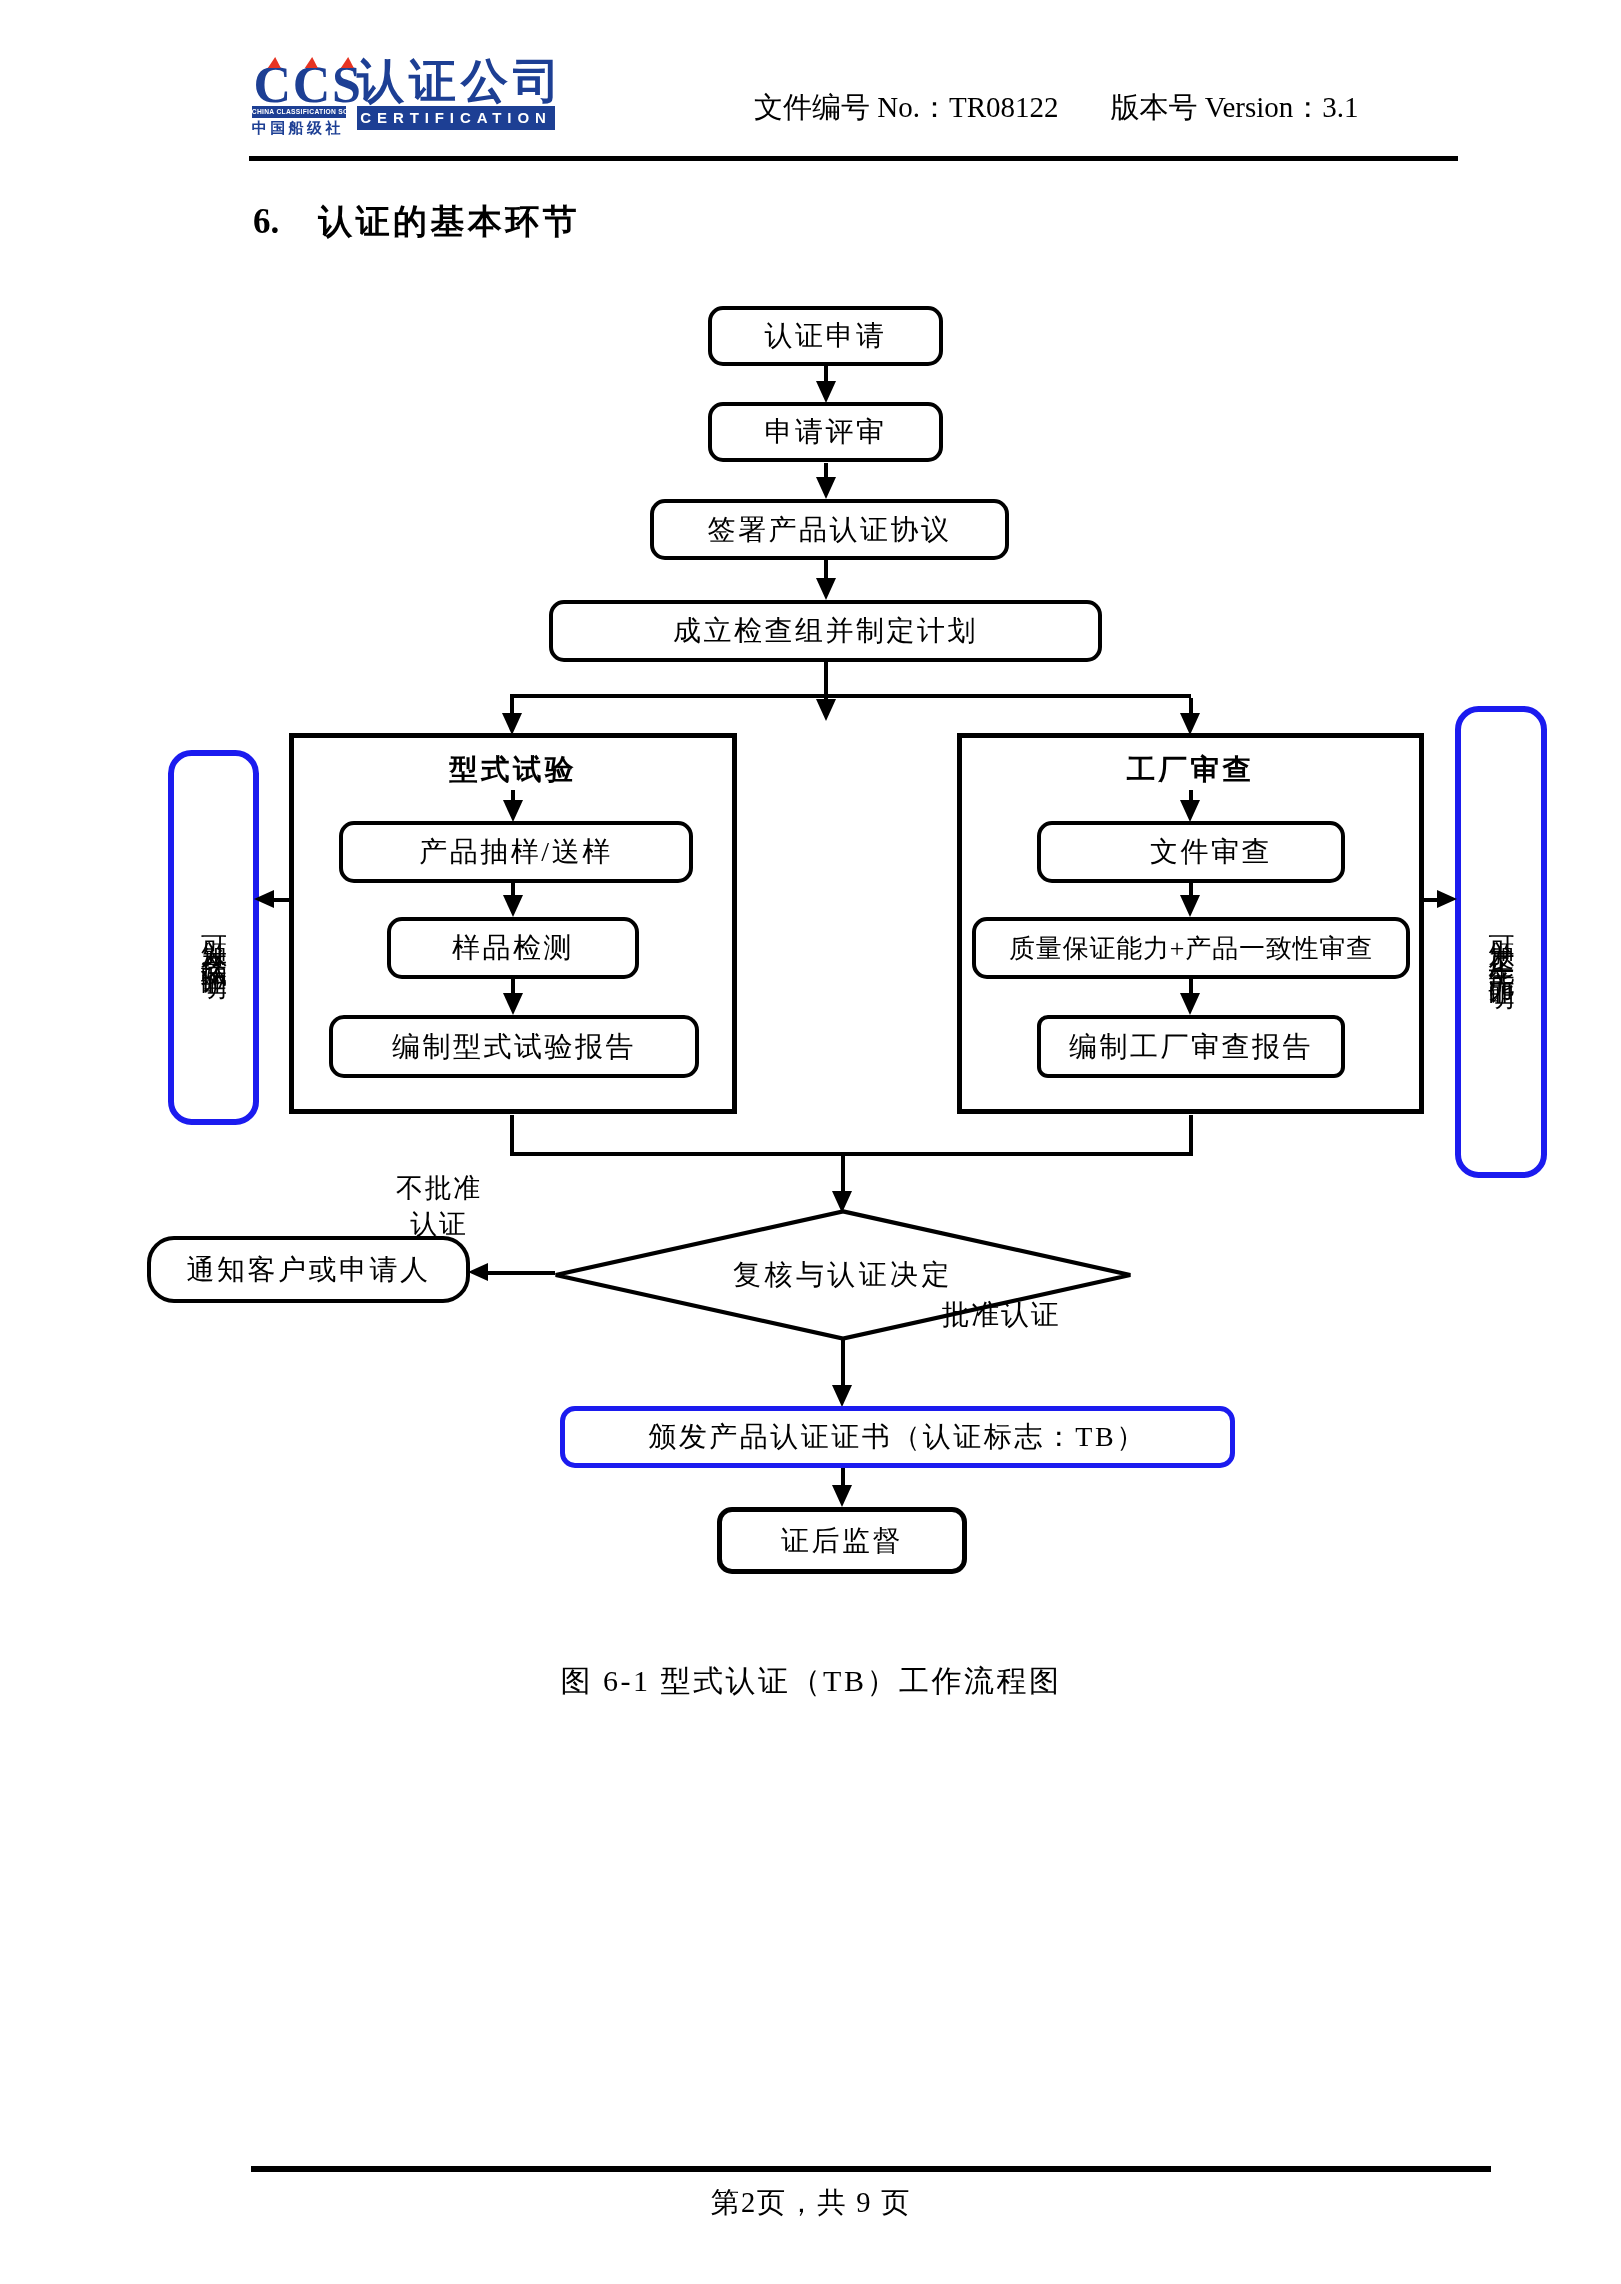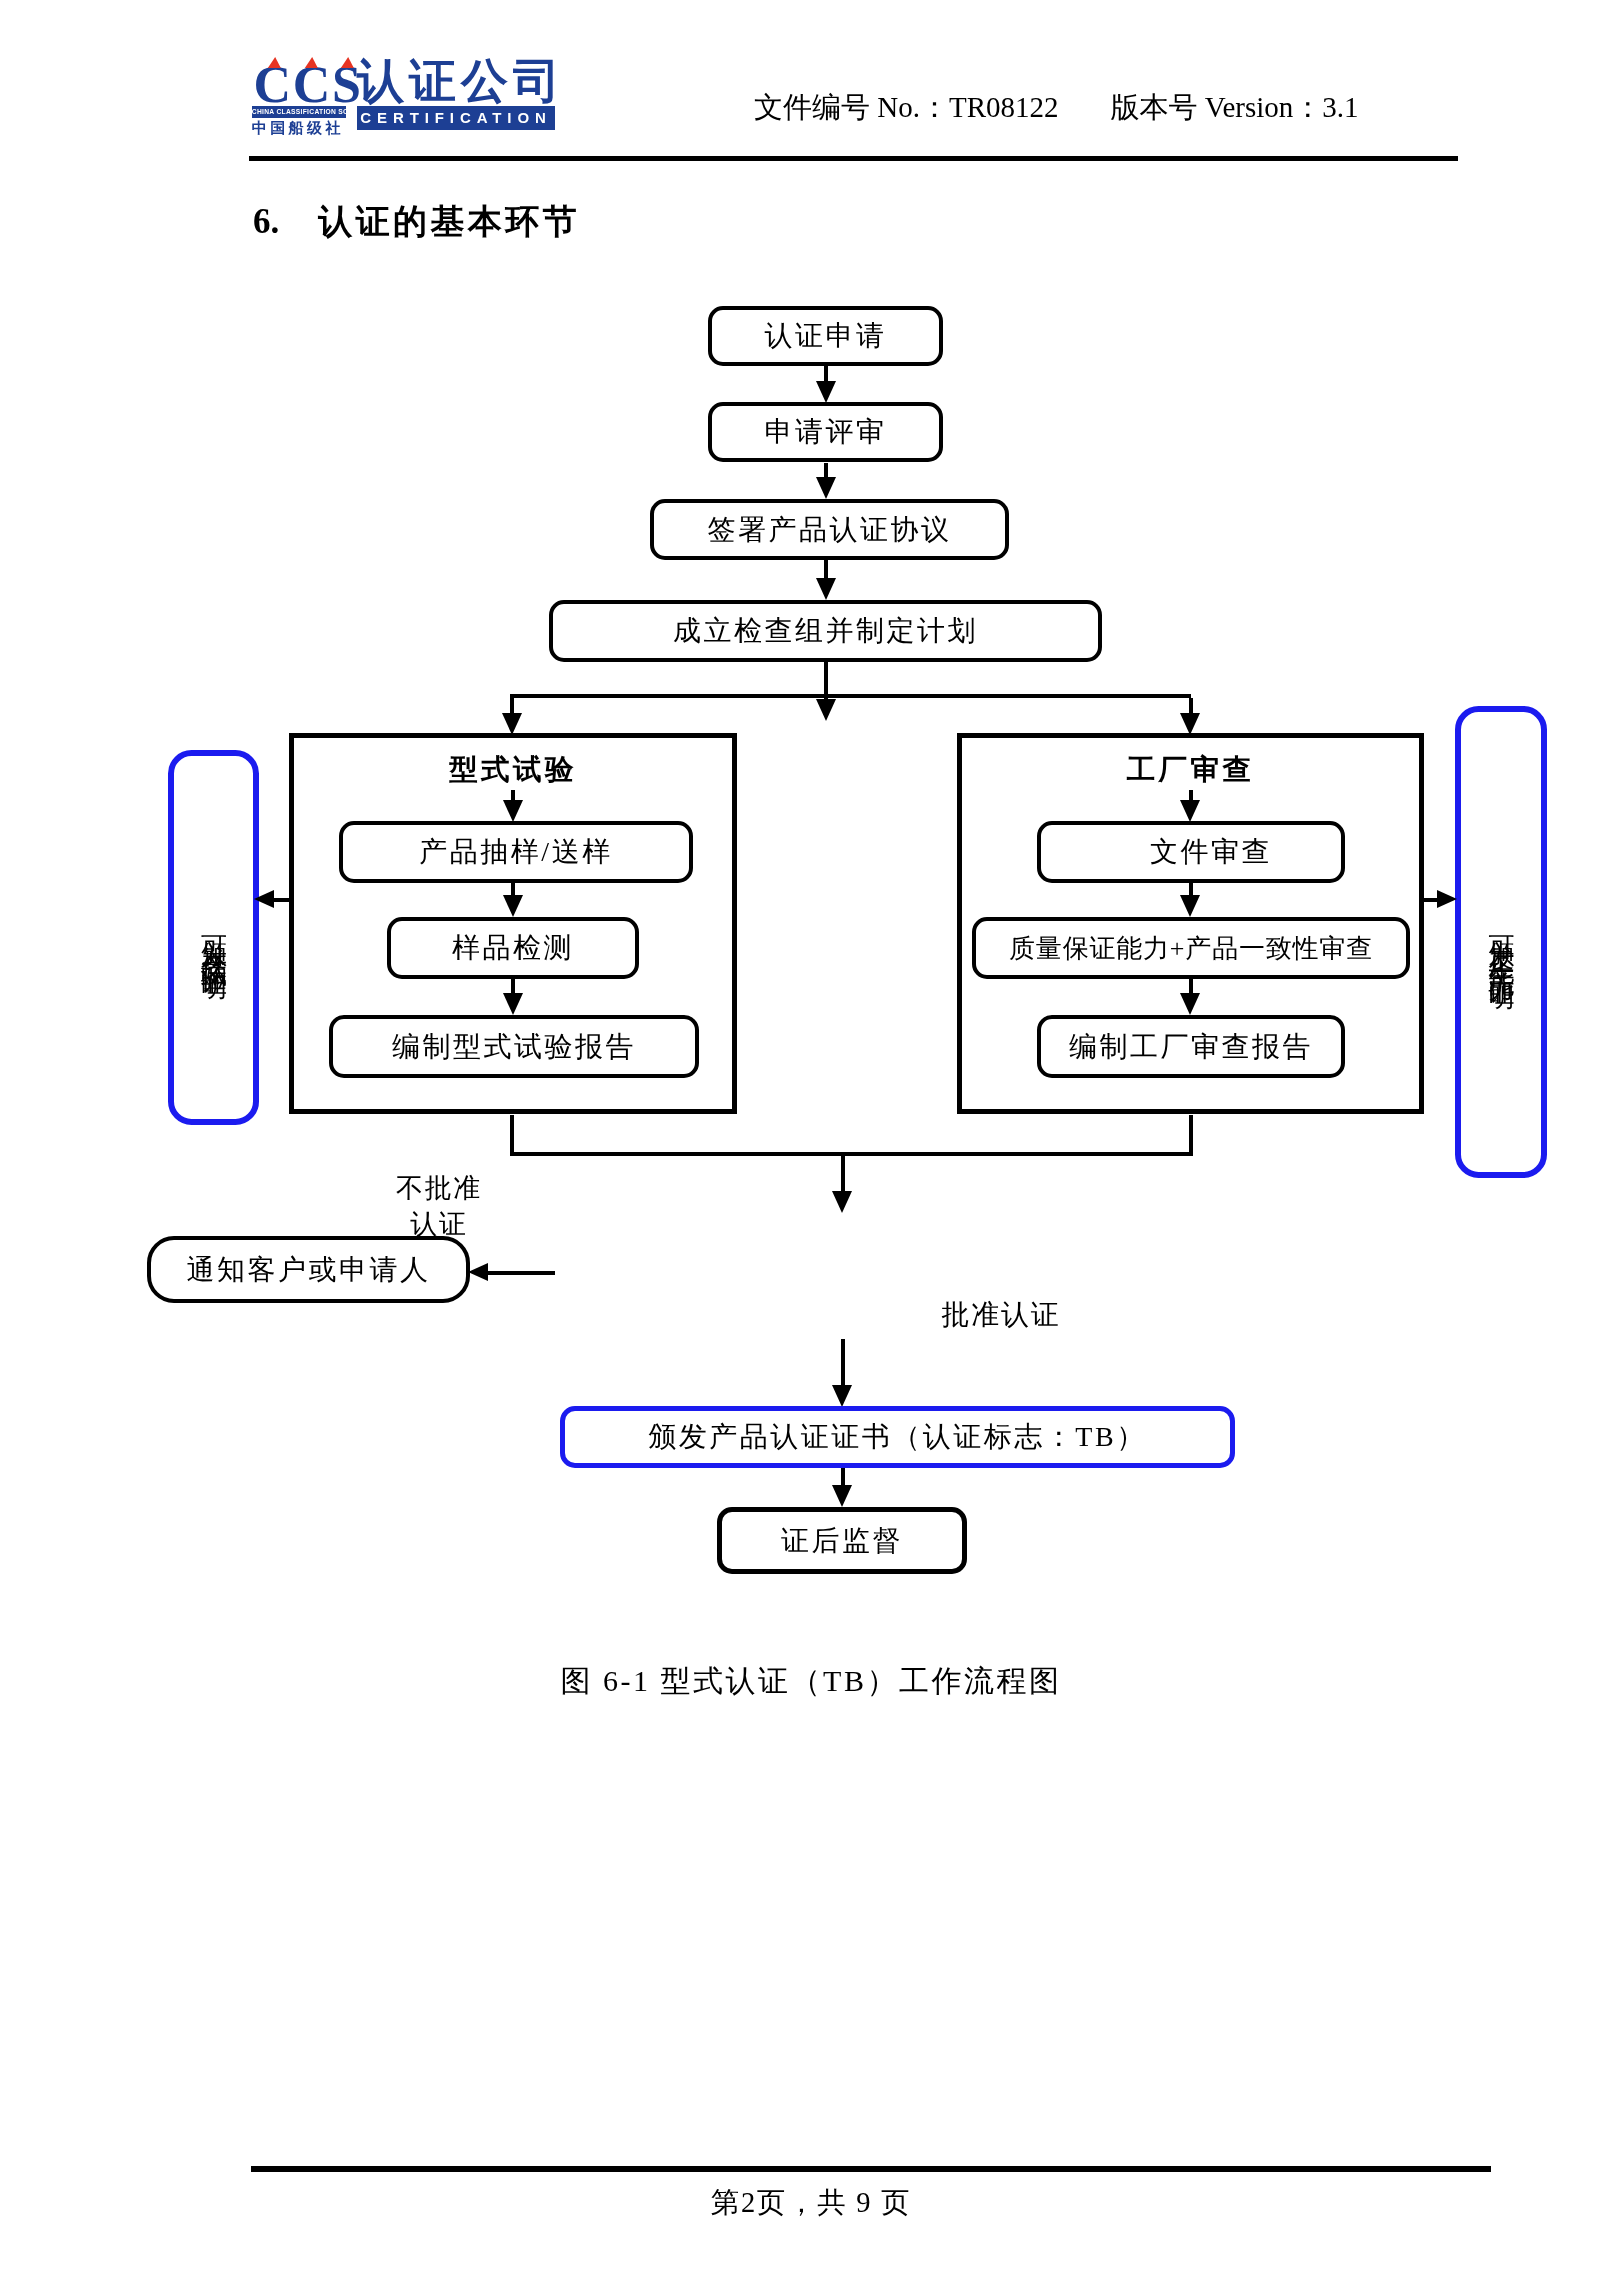--- a/index.html
+++ b/index.html
@@ -148,40 +148,46 @@
     <div class="group-title" style="top:13.4px;">工厂审查</div>
   </div>
   <div class="vl" style="left:1189px;top:790px;height:13.4px;"></div>
   <div class="ah-down" style="left:1180px;top:800px;"></div>
   <div class="node" style="left:1037px;top:821px;width:308px;height:62px;padding-left:40px;">文件审查</div>
   <div class="vl" style="left:1189px;top:883px;height:15px;"></div>
   <div class="ah-down" style="left:1180px;top:895px;"></div>
   <div class="node" style="left:972px;top:917px;width:438px;height:62px;font-size:26px;letter-spacing:0.8px;">质量保证能力+产品一致性审查</div>
   <div class="vl" style="left:1189px;top:979px;height:17.6px;"></div>
   <div class="ah-down" style="left:1180px;top:993px;"></div>
-  <div class="node" style="left:1037px;top:1015px;width:308px;height:63px;">编制工厂审查报告</div>
+  <div class="node" style="left:1037px;top:1015px;width:308px;height:63px;border-radius:11px;">编制工厂审查报告</div>
 
   <div class="side-box" style="left:168px;top:750px;width:91px;height:375px;">
     <div class="vtext">可颁发产品试验证明</div>
   </div>
   <div class="hl" style="left:271px;top:898px;width:20px;"></div>
   <div class="ah-left" style="left:254px;top:890px;"></div>
 
   <div class="side-box" style="left:1455px;top:706px;width:92px;height:472px;">
     <div class="vtext">可颁发工厂生产能力证明</div>
   </div>
   <div class="hl" style="left:1424px;top:898px;width:15px;"></div>
   <div class="ah-right" style="left:1437px;top:890px;"></div>
 
   <div class="vl" style="left:510px;top:1115px;height:40px;"></div>
   <div class="vl" style="left:1189px;top:1115px;height:40px;"></div>
   <div class="hl" style="left:510px;top:1152px;width:683px;"></div>
   <div class="vl" style="left:841px;top:1156px;height:37px;"></div>
   <div class="ah-down" style="left:832px;top:1191px;"></div>
 
+  <div class="diamond-wrap" style="left:552px;top:1208px;width:582px;height:134px;">
+    <svg width="582" height="134" viewBox="0 0 694 160">
+      <polygon points="347,4 690,80 347,156 4,80" fill="#ffffff" stroke="#000000" stroke-width="5"></polygon>
+    </svg>
+    <div class="diamond-label">复核与认证决定</div>
+  </div>
 
   <div class="flow-label" style="left:376px;top:1170px;width:126px;">不批准
 认证</div>
   <div class="hl" style="left:486px;top:1271px;width:69px;"></div>
   <div class="ah-left" style="left:468px;top:1263px;"></div>
   <div class="node" style="left:147px;top:1236px;width:323px;height:67px;border-radius:27px;">通知客户或申请人</div>
 
   <div class="vl" style="left:841px;top:1339px;height:48px;"></div>
   <div class="ah-down" style="left:832px;top:1385px;"></div>
   <div class="flow-label" style="left:909px;top:1296px;width:184px;font-size:28px;">批准认证</div>

